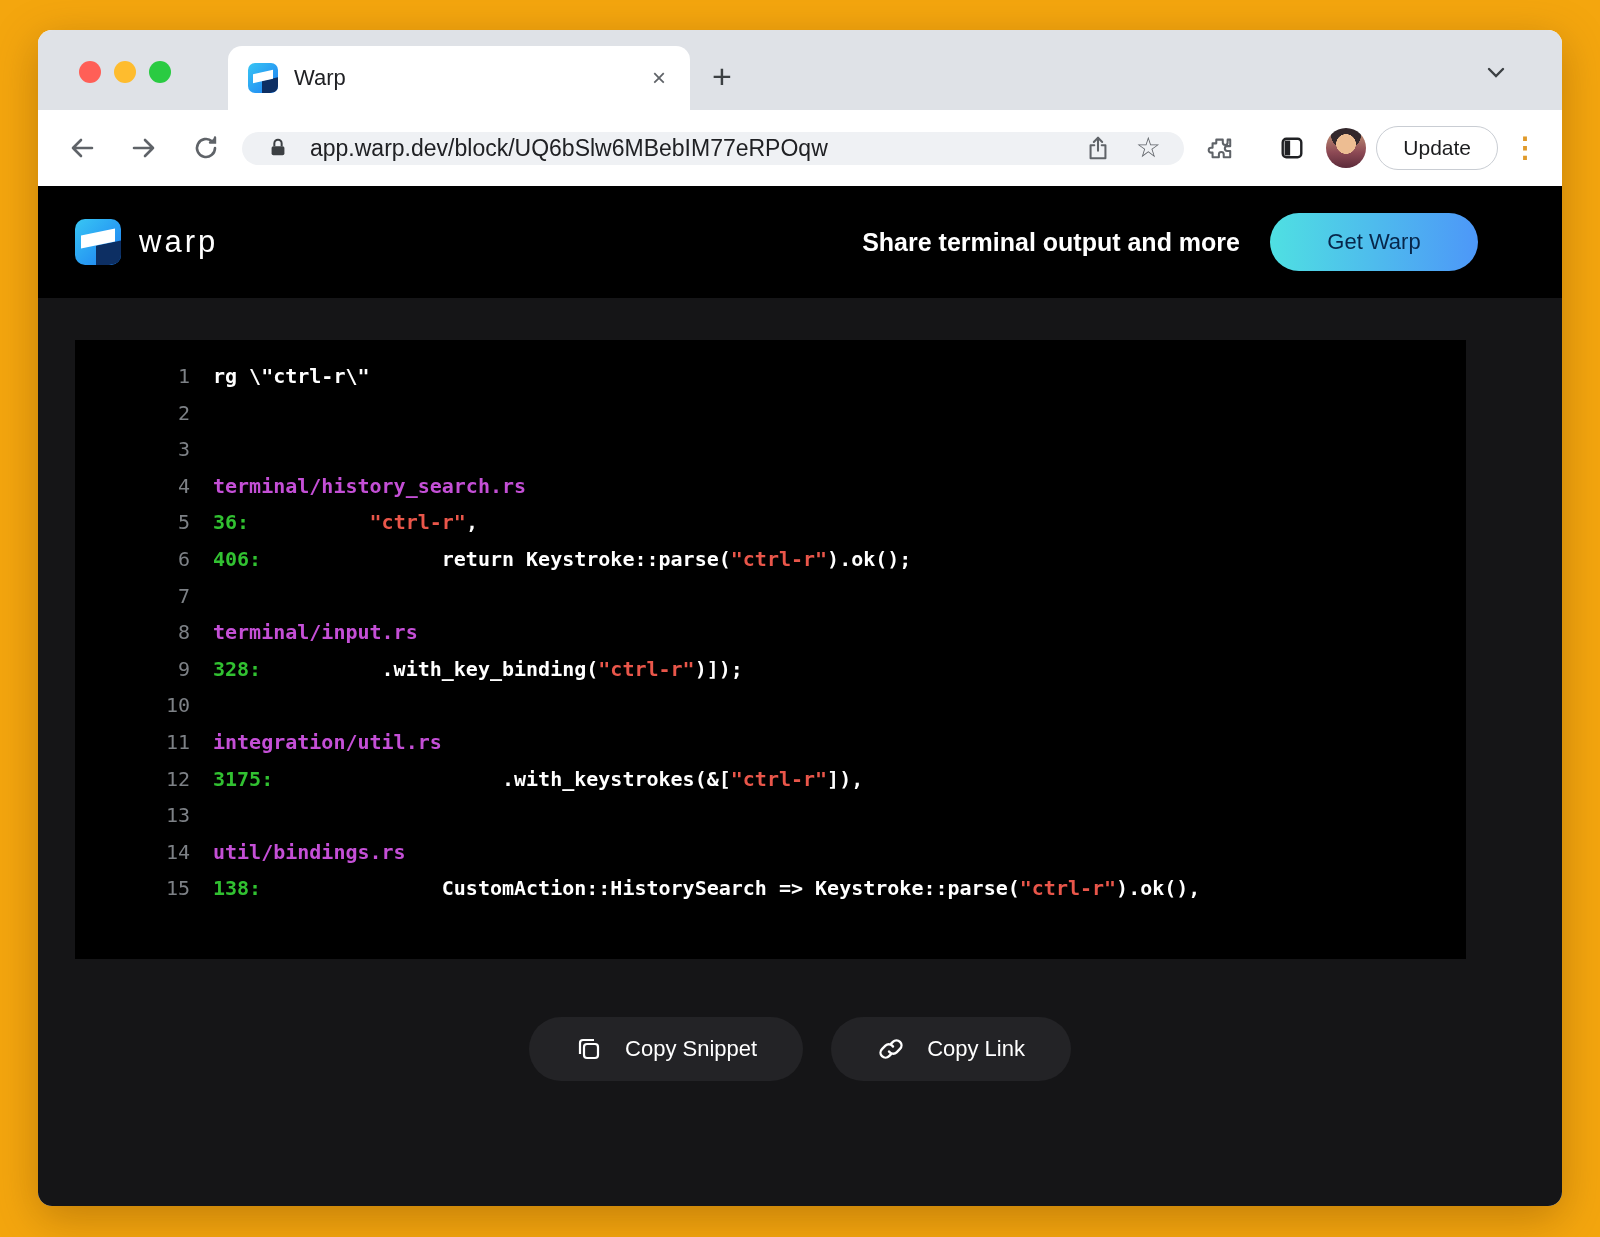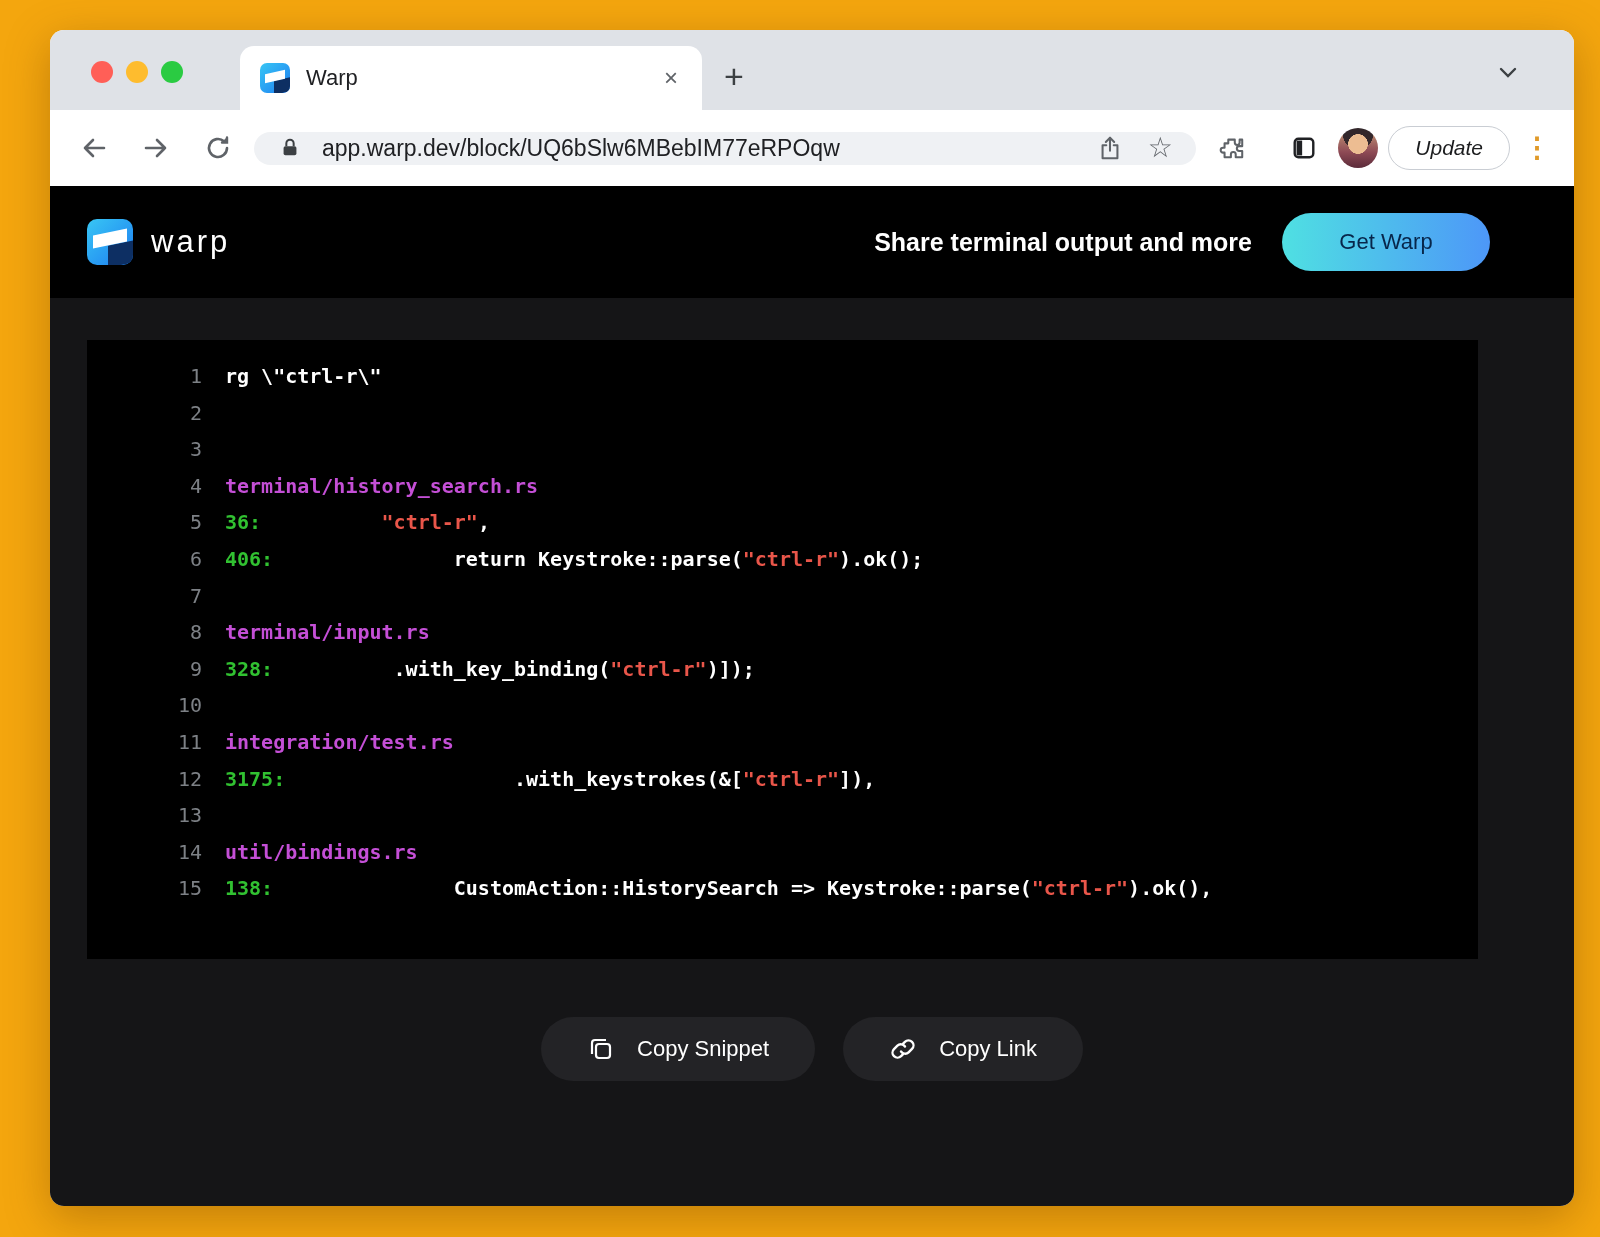--- a/index.html
+++ b/index.html
@@ -4,21 +4,21 @@
 <style>
   * { box-sizing: border-box; }
   html,body { margin:0; padding:0; }
   body {
     width:1600px; height:1237px;
     background:#f4a60e;
     font-family:"Liberation Sans", sans-serif;
     position:relative; overflow:hidden;
   }
   .window {
-    position:absolute; left:50px; top:30px; width:1524px; height:1176px;
+    position:absolute; left:38px; top:30px; width:1524px; height:1176px;
     border-radius:14px; overflow:hidden; background:#fff;
     box-shadow:0 12px 44px rgba(100,55,0,.35);
     display:flex; flex-direction:column;
   }
   
   .tabstrip { position:relative; height:80px; background:#dfe2e7; flex:none; }
   .traffic { position:absolute; left:41px; top:31px; display:flex; gap:13px; }
   .traffic span { width:22px; height:22px; border-radius:50%; display:block; }
   .t-close { background:#ff5f57; }
   .t-min   { background:#febc2e; }
@@ -62,21 +62,21 @@
   .right-cluster { display:flex; align-items:center; gap:10px; flex:none; }
   .avatar {
     width:40px; height:40px; border-radius:50%; flex:none;
     background:
       radial-gradient(circle at 50% 40%, #edbd92 0 31%, rgba(0,0,0,0) 32%),
       radial-gradient(circle at 50% 16%, #33272b 0 38%, rgba(0,0,0,0) 39%),
       linear-gradient(180deg,#c79d78 0%, #8e4a55 60%, #5c2b3a 100%);
   }
   .update-btn {
     height:44px; padding:0 26px; border:1.5px solid #c9cdd3; border-radius:22px;
-    background:#fff; color:#1c1d1f; font-size:21px; display:flex; align-items:center;font-style:italic;
+    background:#fff; color:#1c1d1f; font-size:21px; display:flex; align-items:center;
   }
   .kebab { font-size:28px; font-weight:bold; color:#e09a2a; width:34px; text-align:center; line-height:1; }
   
   .page { flex:1; background:#151517; display:flex; flex-direction:column; overflow:hidden; }
   .page-header { height:112px; background:#000; flex:none; display:flex; align-items:center; padding:0 84px 0 37px; }
   .logo { display:flex; align-items:center; gap:18px; }
   .logo-mark {
     width:46px; height:46px; border-radius:10px; overflow:hidden; position:relative;
     background:linear-gradient(135deg,var(--c-brand-from),var(--c-brand-to));
   }
@@ -211,21 +211,21 @@
           <div class="code-row"><span class="lnum">1</span><span class="lcode"><span class="tok-plain">rg \"ctrl-r\"</span></span></div>
           <div class="code-row"><span class="lnum">2</span><span class="lcode"></span></div>
           <div class="code-row"><span class="lnum">3</span><span class="lcode"></span></div>
           <div class="code-row"><span class="lnum">4</span><span class="lcode"><span class="tok-path">terminal/history_search.rs</span></span></div>
           <div class="code-row"><span class="lnum">5</span><span class="lcode"><span class="tok-lineno">36:</span><span class="tok-plain">          </span><span class="tok-match">"ctrl-r"</span><span class="tok-plain">,</span></span></div>
           <div class="code-row"><span class="lnum">6</span><span class="lcode"><span class="tok-lineno">406:</span><span class="tok-plain">               return Keystroke::parse(</span><span class="tok-match">"ctrl-r"</span><span class="tok-plain">).ok();</span></span></div>
           <div class="code-row"><span class="lnum">7</span><span class="lcode"></span></div>
           <div class="code-row"><span class="lnum">8</span><span class="lcode"><span class="tok-path">terminal/input.rs</span></span></div>
           <div class="code-row"><span class="lnum">9</span><span class="lcode"><span class="tok-lineno">328:</span><span class="tok-plain">          .with_key_binding(</span><span class="tok-match">"ctrl-r"</span><span class="tok-plain">)]);</span></span></div>
           <div class="code-row"><span class="lnum">10</span><span class="lcode"></span></div>
-          <div class="code-row"><span class="lnum">11</span><span class="lcode"><span class="tok-path">integration/test.rs</span></span></div>
+          <div class="code-row"><span class="lnum">11</span><span class="lcode"><span class="tok-path">integration/util.rs</span></span></div>
           <div class="code-row"><span class="lnum">12</span><span class="lcode"><span class="tok-lineno">3175:</span><span class="tok-plain">                   .with_keystrokes(&amp;[</span><span class="tok-match">"ctrl-r"</span><span class="tok-plain">]),</span></span></div>
           <div class="code-row"><span class="lnum">13</span><span class="lcode"></span></div>
           <div class="code-row"><span class="lnum">14</span><span class="lcode"><span class="tok-path">util/bindings.rs</span></span></div>
           <div class="code-row"><span class="lnum">15</span><span class="lcode"><span class="tok-lineno">138:</span><span class="tok-plain">               CustomAction::HistorySearch =&gt; Keystroke::parse(</span><span class="tok-match">"ctrl-r"</span><span class="tok-plain">).ok(),</span></span></div>
         </div>
     </div>
 
     <div class="actions">
       <div class="pill">
         <span>

